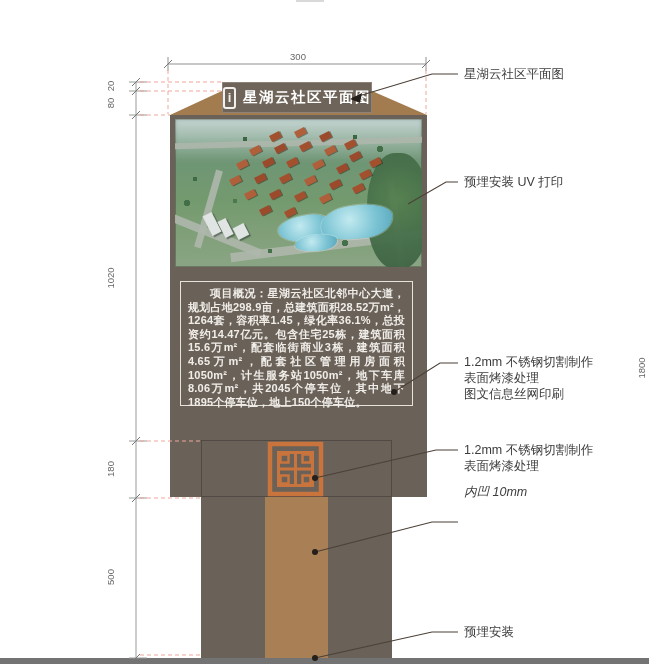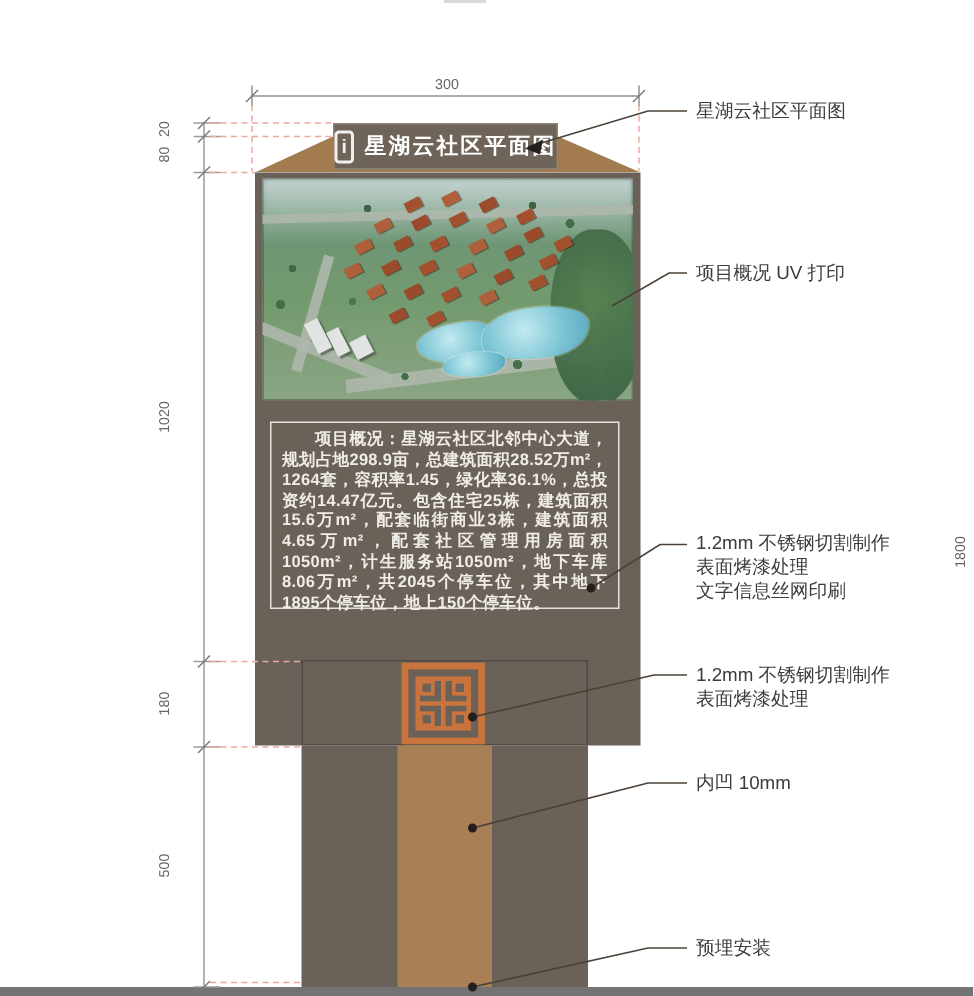--- a/index.html
+++ b/index.html
@@ -199,31 +199,31 @@
   <div class="dim-label rot" style="left:110px;top:103px;">80</div>
   <div class="dim-label rot" style="left:110px;top:278px;">1020</div>
   <div class="dim-label rot" style="left:110px;top:469px;">180</div>
   <div class="dim-label rot" style="left:110px;top:577px;">500</div>
   <div class="dim-label rot" style="left:641px;top:368px;">1800</div>
 
   <div class="ann" style="top:66px;">
     <div>星湖云社区平面图</div>
   </div>
   <div class="ann" style="top:174px;">
-    <div>项目概况 UV 打印</div>
+    <div>预埋安装 UV 打印</div>
   </div>
   <div class="ann" style="top:354px;">
     <div>1.2mm 不锈钢切割制作</div>
     <div>表面烤漆处理</div>
-    <div>文字信息丝网印刷</div>
+    <div>图文信息丝网印刷</div>
   </div>
   <div class="ann" style="top:442px;">
     <div>1.2mm 不锈钢切割制作</div>
     <div>表面烤漆处理</div>
   </div>
-  <div class="ann" style="top:514px;">
+  <div class="ann" style="top:484px;font-style:italic;">
     <div>内凹 10mm</div>
   </div>
   <div class="ann" style="top:624px;text-align:center;">
     <div>预埋安装</div>
   </div>
 
 </div>
 
 </body></html>

